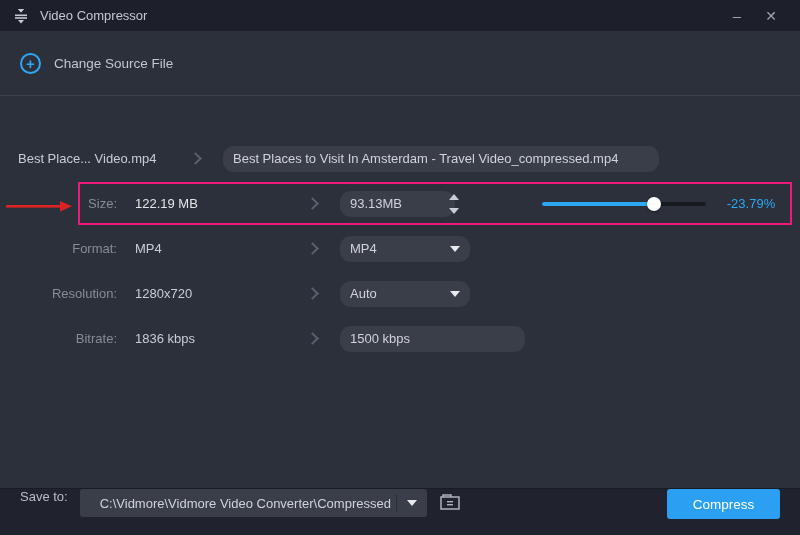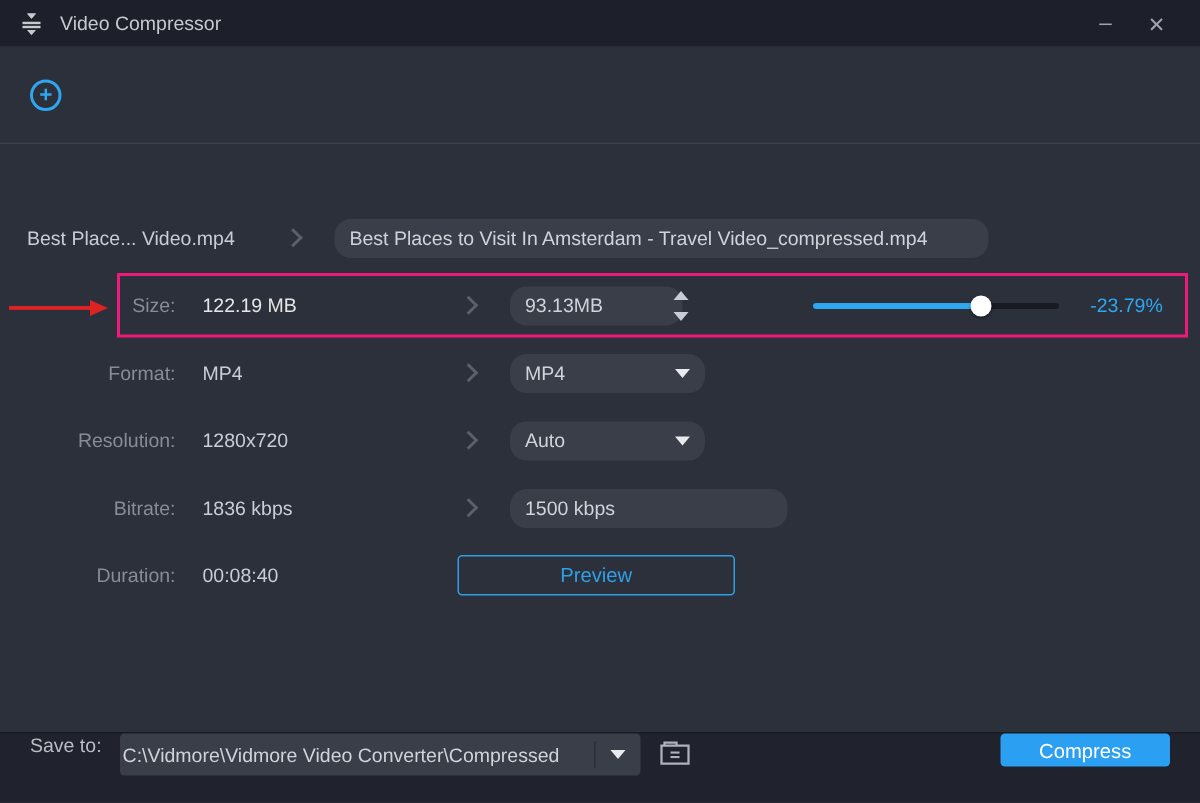--- a/index.html
+++ b/index.html
@@ -90,27 +90,27 @@
   
   .footer {
     height:47px; flex:0 0 47px; background:#20232d; border-top:1px solid #191c24;
     display:flex; align-items:flex-start; padding:0 20px;
   }
   .footer .save-label { color:#b9bdc5; font-size:13px; margin-right:12px; }
   .path-combo {
     width:347px; height:28px; background:#3a3e49; border-radius:3px;
     display:flex; align-items:center; cursor:pointer;
   }
-  .path-text { flex:1; padding:0 2px; font-size:13px; color:#d0d3d9; white-space:nowrap; overflow:hidden; }
+  .path-text { flex:1; padding:0 20px; font-size:13px; color:#d0d3d9; white-space:nowrap; overflow:hidden; }
   .path-sep { width:1px; height:18px; background:#2a2d36; }
   .path-arrow-box { width:30px; display:flex; align-items:center; justify-content:center; }
   .folder-btn { width:30px; height:28px; margin-left:8px; background:transparent; border:none; cursor:pointer; display:flex; align-items:center; justify-content:center; }
   .footer .spacer { flex:1; }
   .compress-btn {
-    width:113px; height:22px; background:#2b9ff2; border:none; border-radius:3px;
+    width:113px; height:30px; background:#2b9ff2; border:none; border-radius:3px;
     color:#ffffff; font-size:13.5px; cursor:pointer; font-family:"Liberation Sans", sans-serif;
   }
 </style>
 </head>
 <body>
 
 <div class="titlebar">
   <span class="app-icon">
     <svg width="16" height="16" viewBox="0 0 16 16">
       <polygon points="8,1 11,4.5 5,4.5" fill="#c6c9cf" transform="rotate(180 8 2.75)"></polygon>
@@ -121,20 +121,21 @@
     </svg>
   </span>
   <span class="title">Video Compressor</span>
   <span class="spacer"></span>
   <button class="win-btn">–</button>
   <button class="win-btn close">✕</button>
 </div>
 
 <div class="toolbar">
   <span class="plus-circle">+</span>
+  <span class="label">Change Source File</span>
 </div>
 
 <div class="main">
 
   <div class="row">
     <div class="col-value">Best Place... Video.mp4</div>
     <div class="col-chevron">
         <span class="chev"></span>
       </div>
     <input class="field name-input" value="Best Places to Visit In Amsterdam - Travel Video_compressed.mp4" style="">
@@ -194,25 +195,20 @@
 
   <div class="row">
     <div class="col-label">Bitrate:</div>
     <div class="col-value">1836 kbps</div>
     <div class="col-chevron">
         <span class="chev"></span>
       </div>
     <input class="field" style="width: 185px;" value="1500 kbps">
   </div>
 
-  <div class="row">
-    <div class="col-label">Duration:</div>
-    <div class="col-value">00:08:40</div>
-    <button class="preview-btn">Preview</button>
-  </div>
 
 </div>
 
 <div class="footer">
   <span class="save-label">Save to:</span>
   <div class="path-combo">
     <span class="path-text">C:\Vidmore\Vidmore Video Converter\Compressed</span>
     <span class="path-sep"></span>
     <span class="path-arrow-box">
         <span class="dd-arrow"></span>

